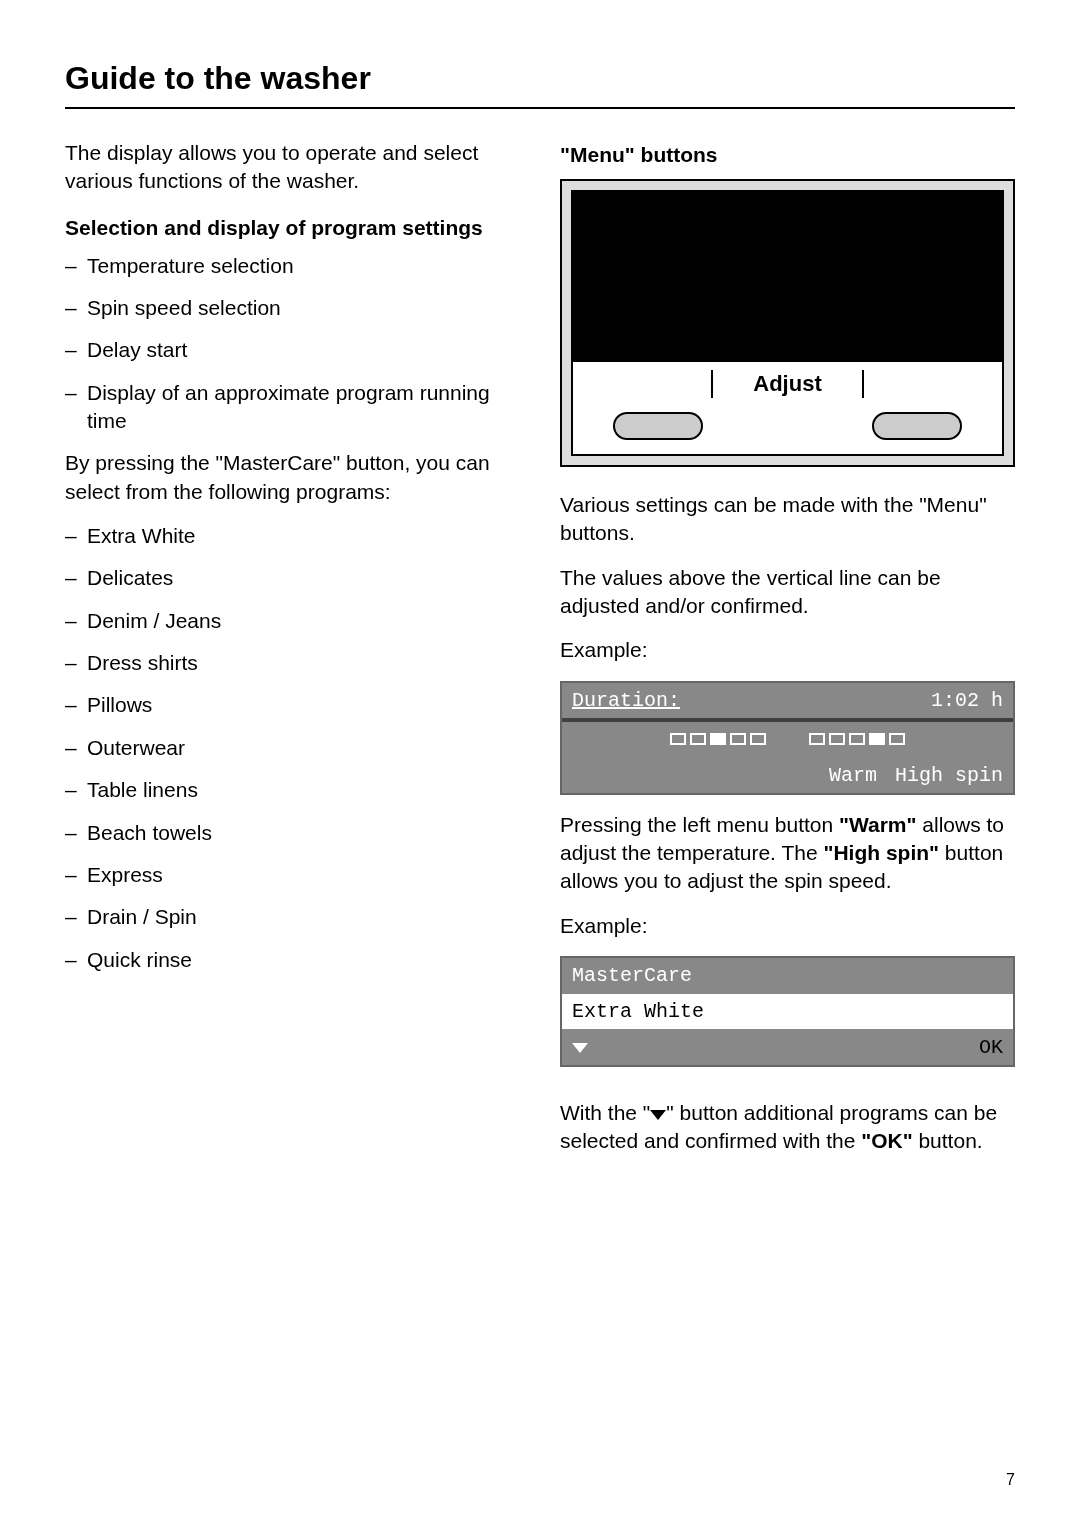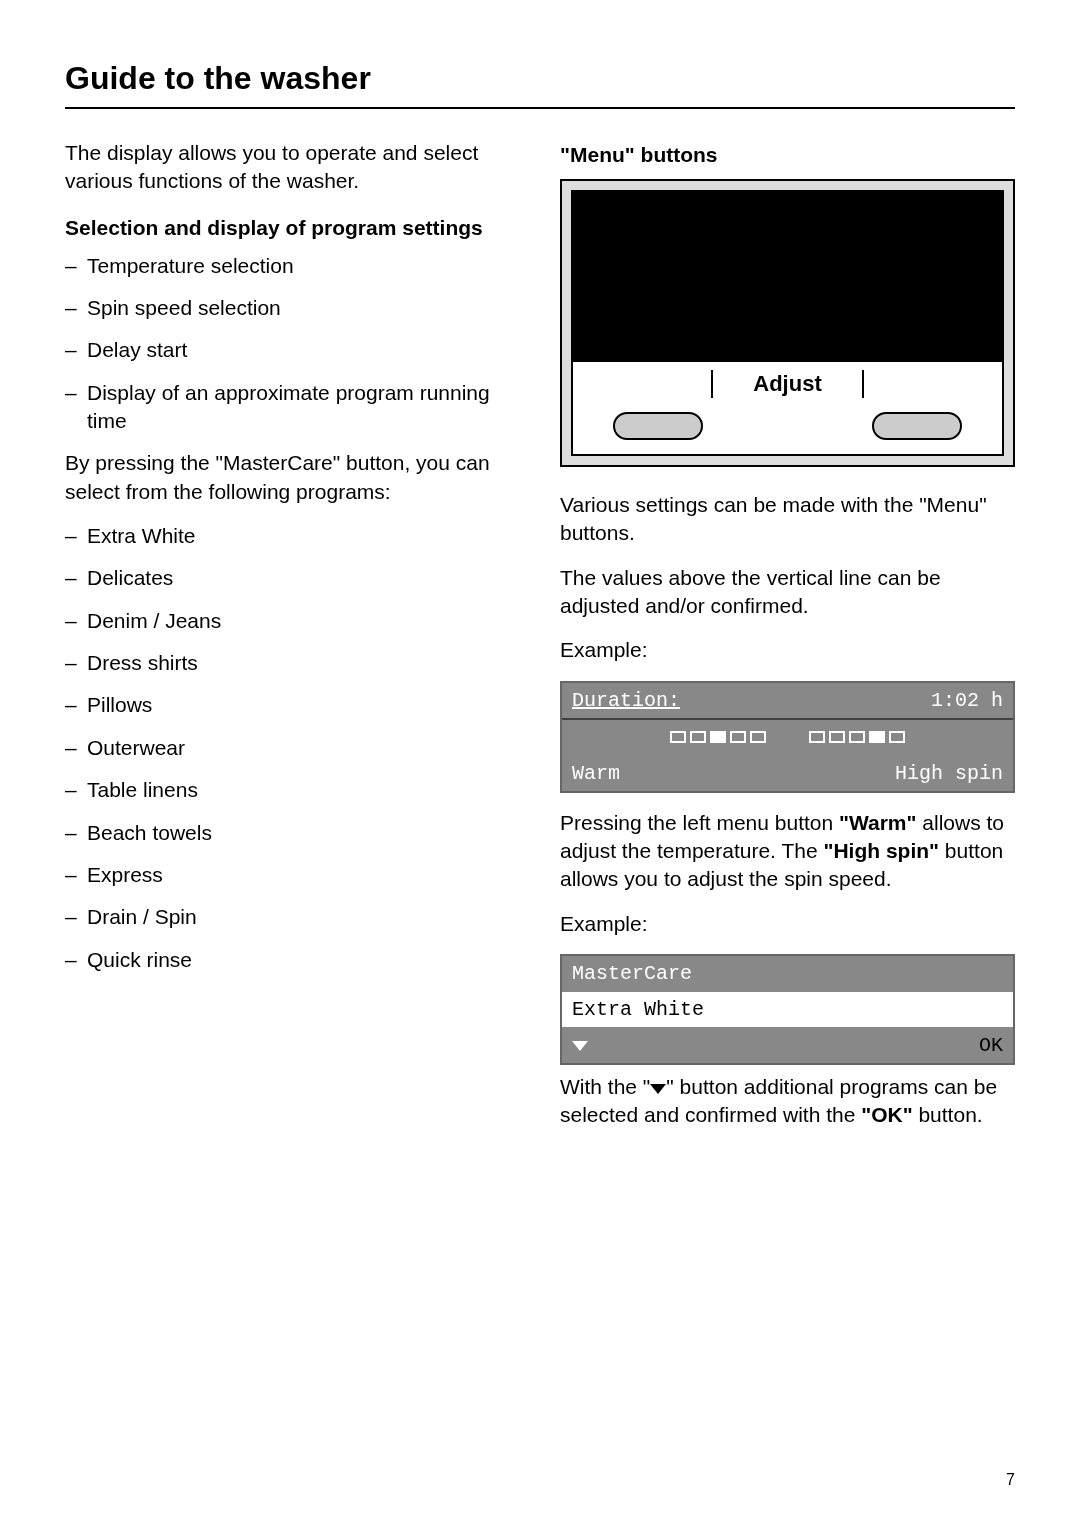--- a/index.html
+++ b/index.html
@@ -101,38 +101,38 @@
       background: #888;
       color: #fff;
       font-family: "Courier New", monospace;
       font-size: 20px;
       margin-bottom: 16px;
     }
     .lcd1-top {
       display: flex;
       justify-content: space-between;
       padding: 6px 10px;
-      border-bottom: 2px solid #404040;
+      border-bottom: 4px solid #404040;
     }
     .lcd1-top .lbl { text-decoration: underline; }
     .lcd1-mid {
       padding: 8px 10px;
       letter-spacing: 2px;
       font-size: 18px;
       text-align: center;
     }
     .seg { display: inline-block; width: 16px; height: 12px; border: 2px solid #fff; margin: 0 2px; }
     .seg.fill { background: #fff; }
-    .lcd1-bot { display: flex; justify-content: space-between; padding: 6px 10px; }
+    .lcd1-bot { display: flex; justify-content: flex-end; padding: 6px 10px; gap: 18px; }
     
     .lcd2 {
       border: 2px solid #666;
       font-family: "Courier New", monospace;
       font-size: 20px;
-      margin-bottom: 8px;
+      margin-bottom: 32px;
     }
     .lcd2-row { padding: 6px 10px; display: flex; justify-content: space-between; align-items: center; }
     .lcd2-r1 { background: #888; color: #fff; }
     .lcd2-r2 { background: #fff; color: #000; border-top: 1px solid #888; border-bottom: 1px solid #888; }
     .lcd2-r3 { background: #888; color: #000000; }
     .down-tri { width: 0; height: 0; border-left: 8px solid transparent; border-right: 8px solid transparent; border-top: 10px solid #fff; display: inline-block; }
     .down-tri-black { border-top-color: #000; }
     .inline-mix { font-size: 21px; line-height: 1.35; margin-bottom: 16px; }
     .inline-mix b { font-weight: bold; }
     .page-num {

